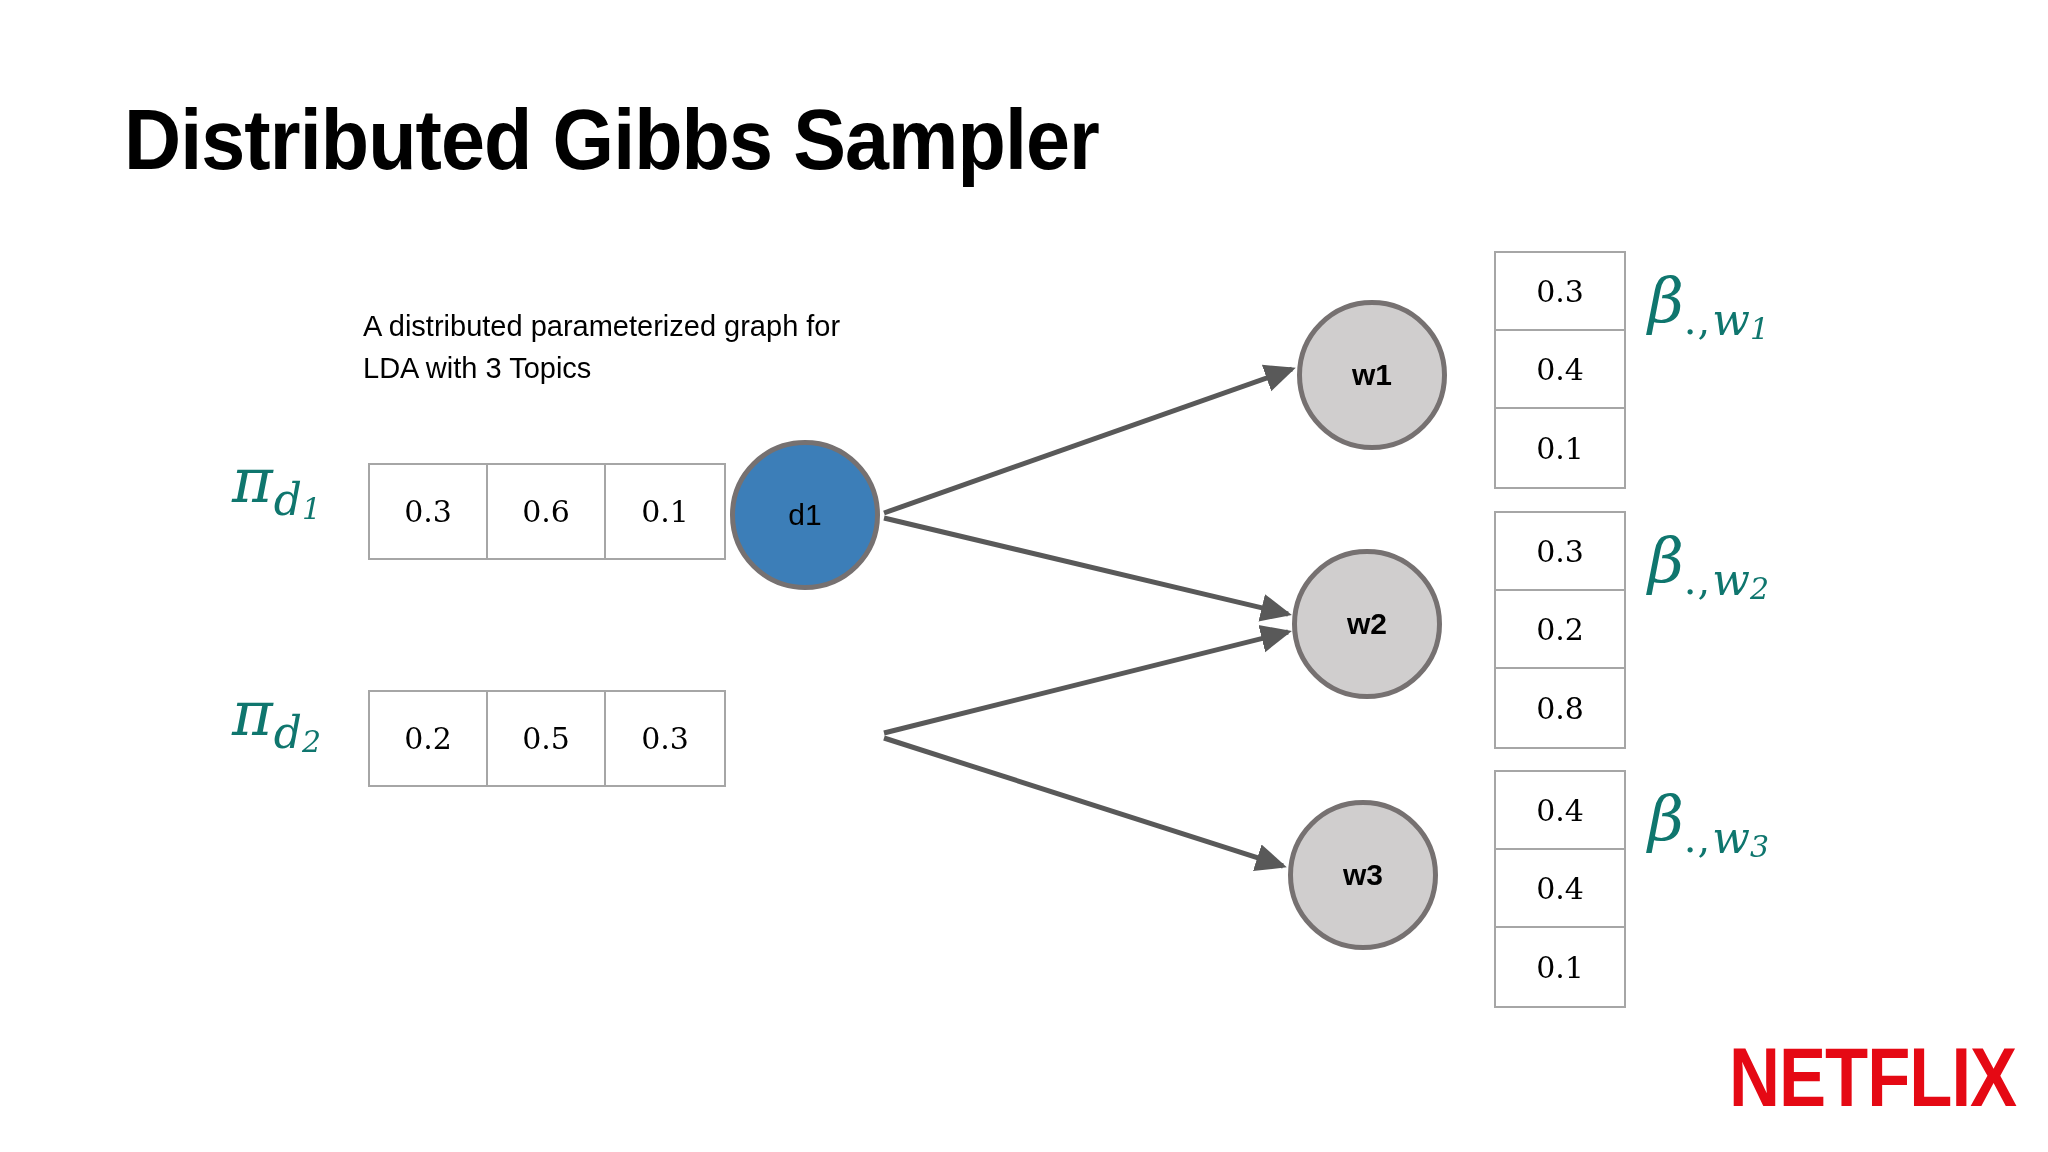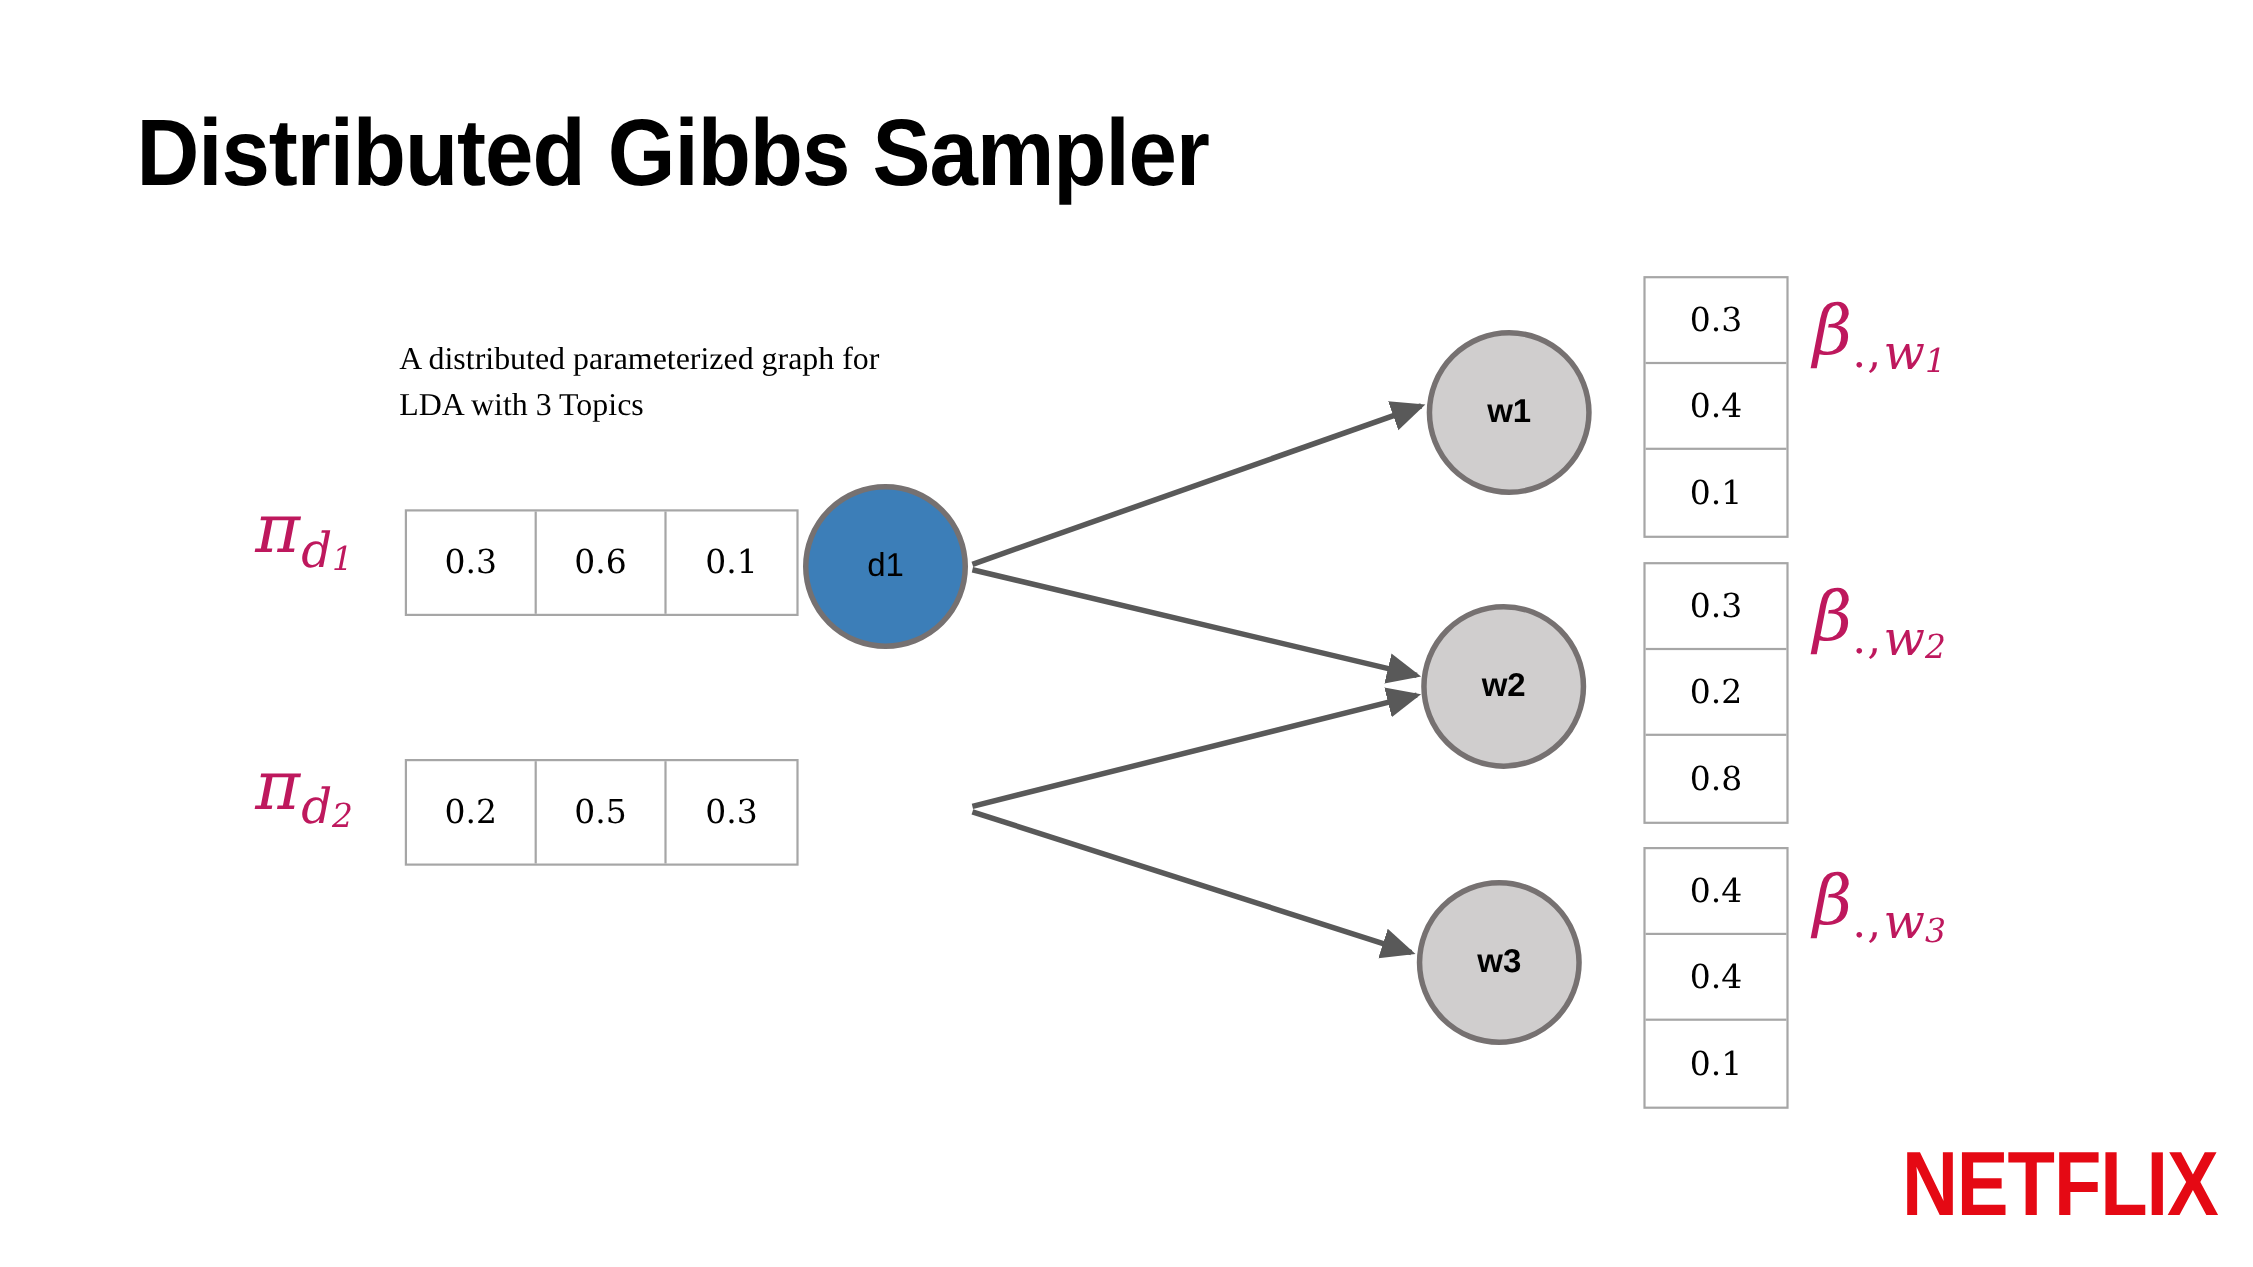--- a/index.html
+++ b/index.html
@@ -35,28 +35,28 @@
   
   #caption {
     position: absolute;
     left: 363px;
     top: 305px;
     width: 700px;
     font-size: 29px;
     line-height: 1.45;
     color: #000000;
   }
-  #caption .cap-line { display: block; white-space: nowrap; font-family: Liberation Serif, serif; }
+  #caption .cap-line { display: block; white-space: nowrap; }
 
   
   .math {
     position: absolute;
     font-family: "DejaVu Serif", "Liberation Serif", serif;
     font-style: italic;
-    color: #be185d;
+    color: #0f766e;
     white-space: nowrap;
     line-height: 1;
   }
   .math .base { font-size: 62px; }
   .math .sub {
     font-size: 44px;
     vertical-align: -0.30em;
     margin-left: 1px;
   }
   .math .subsub {

